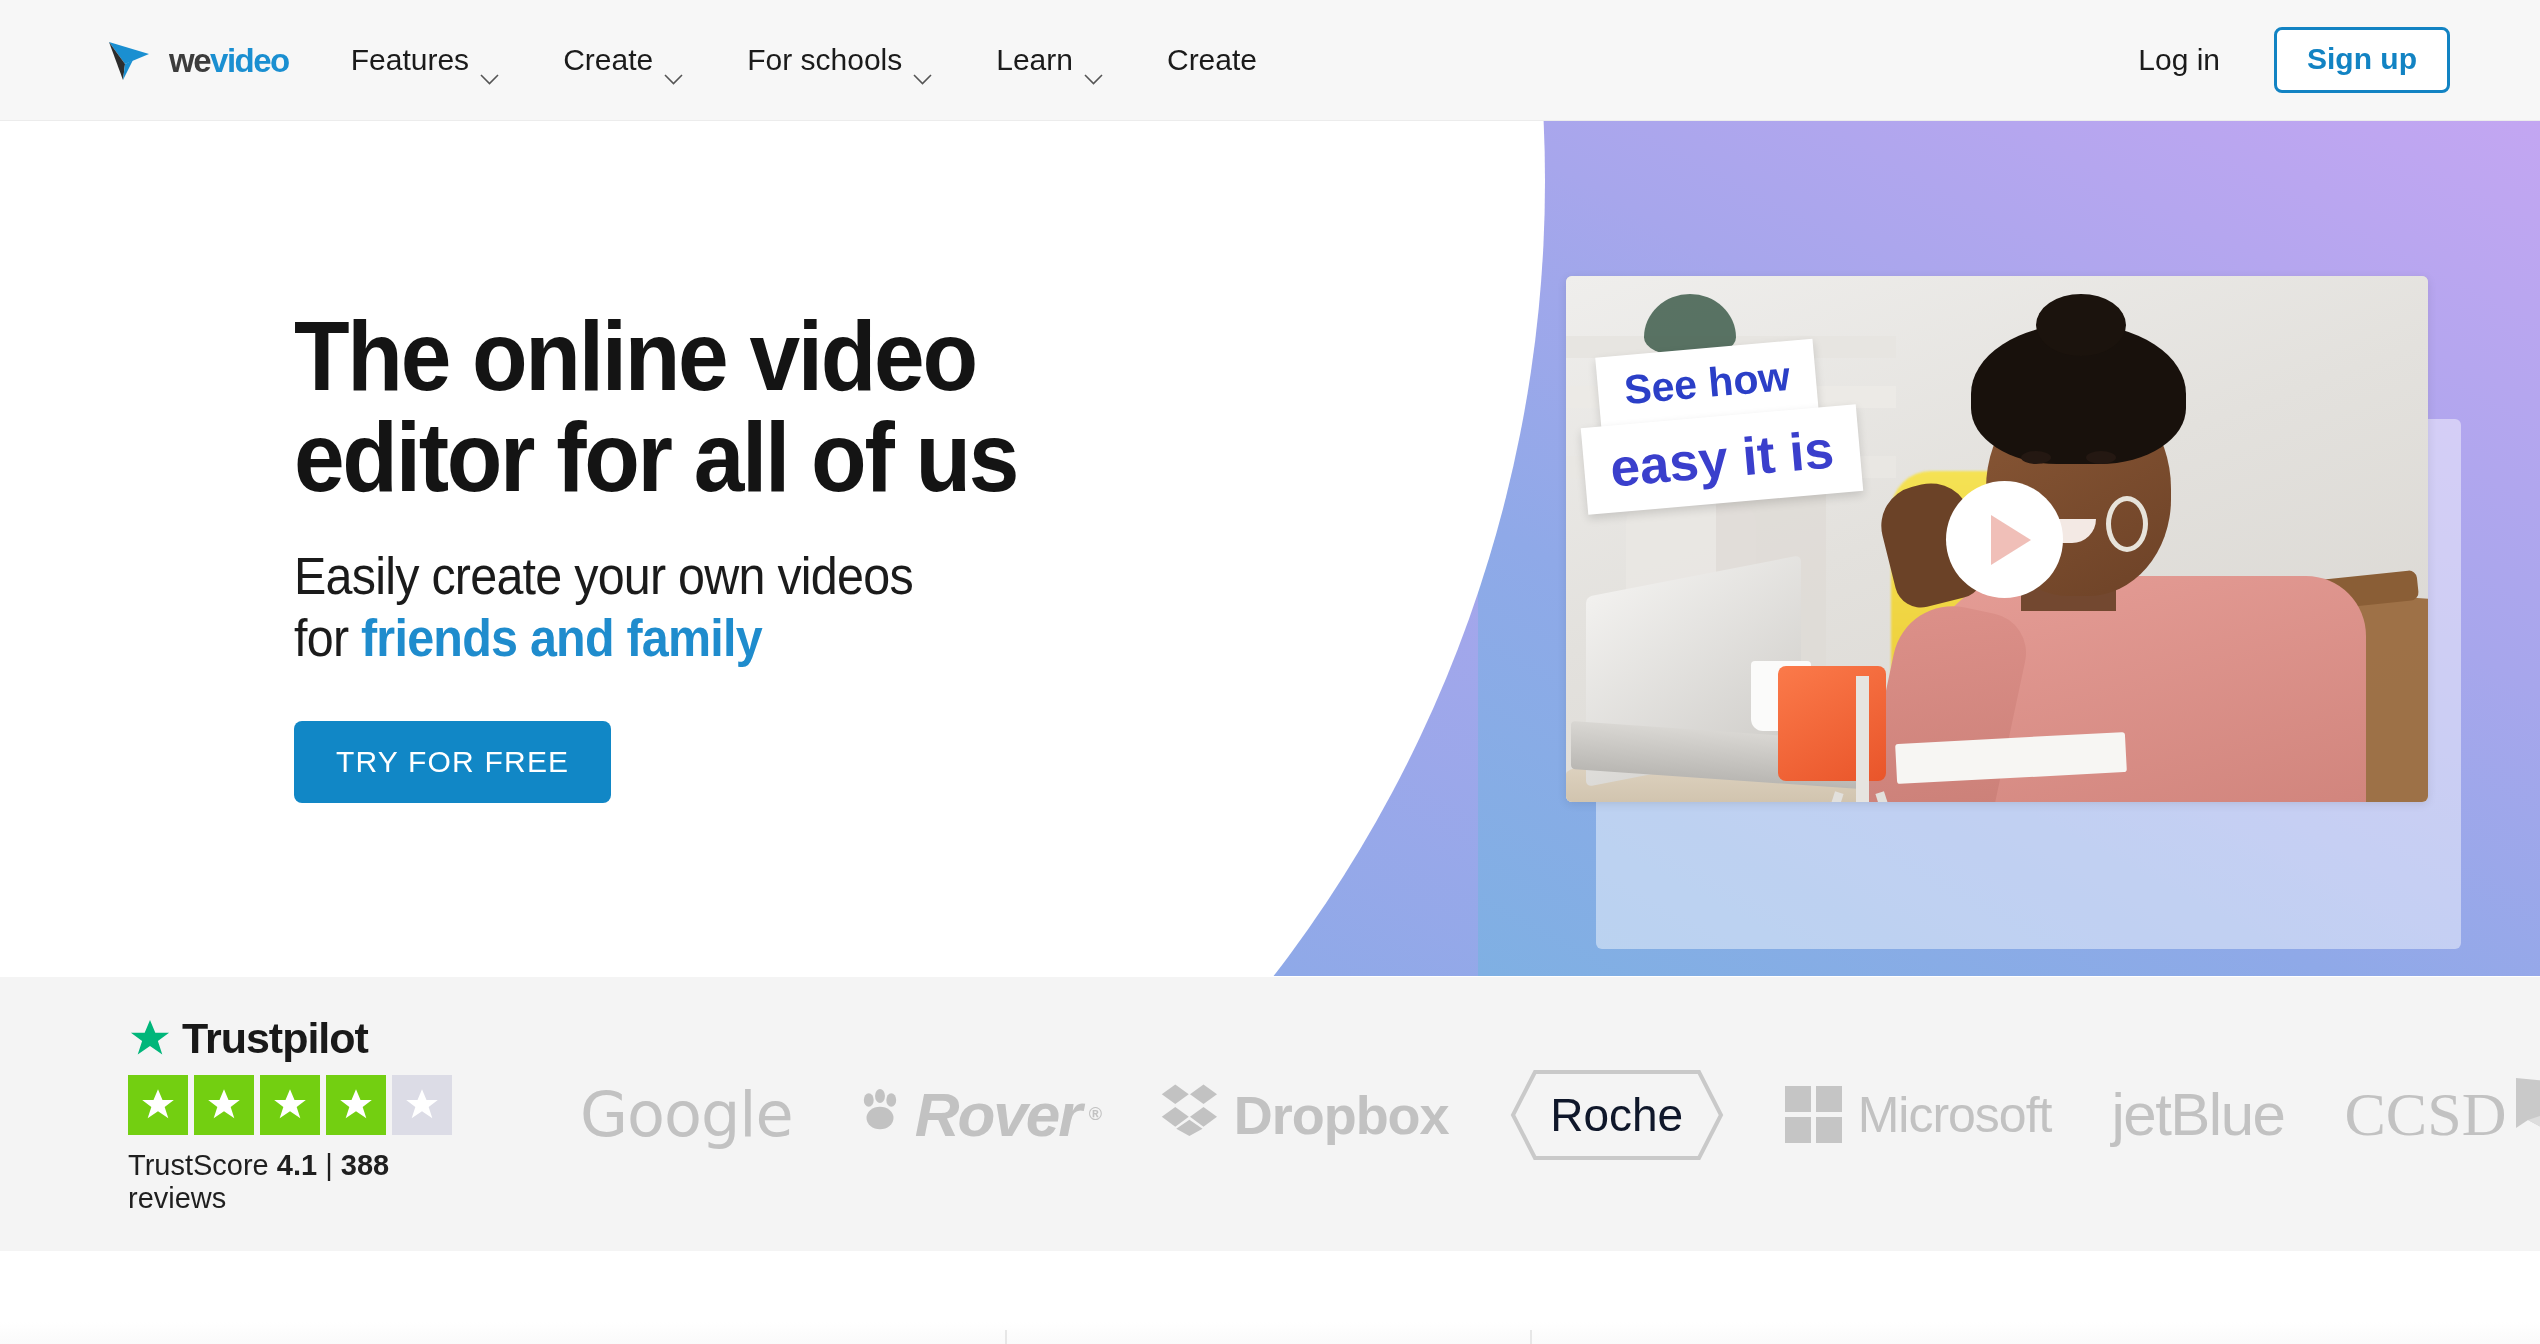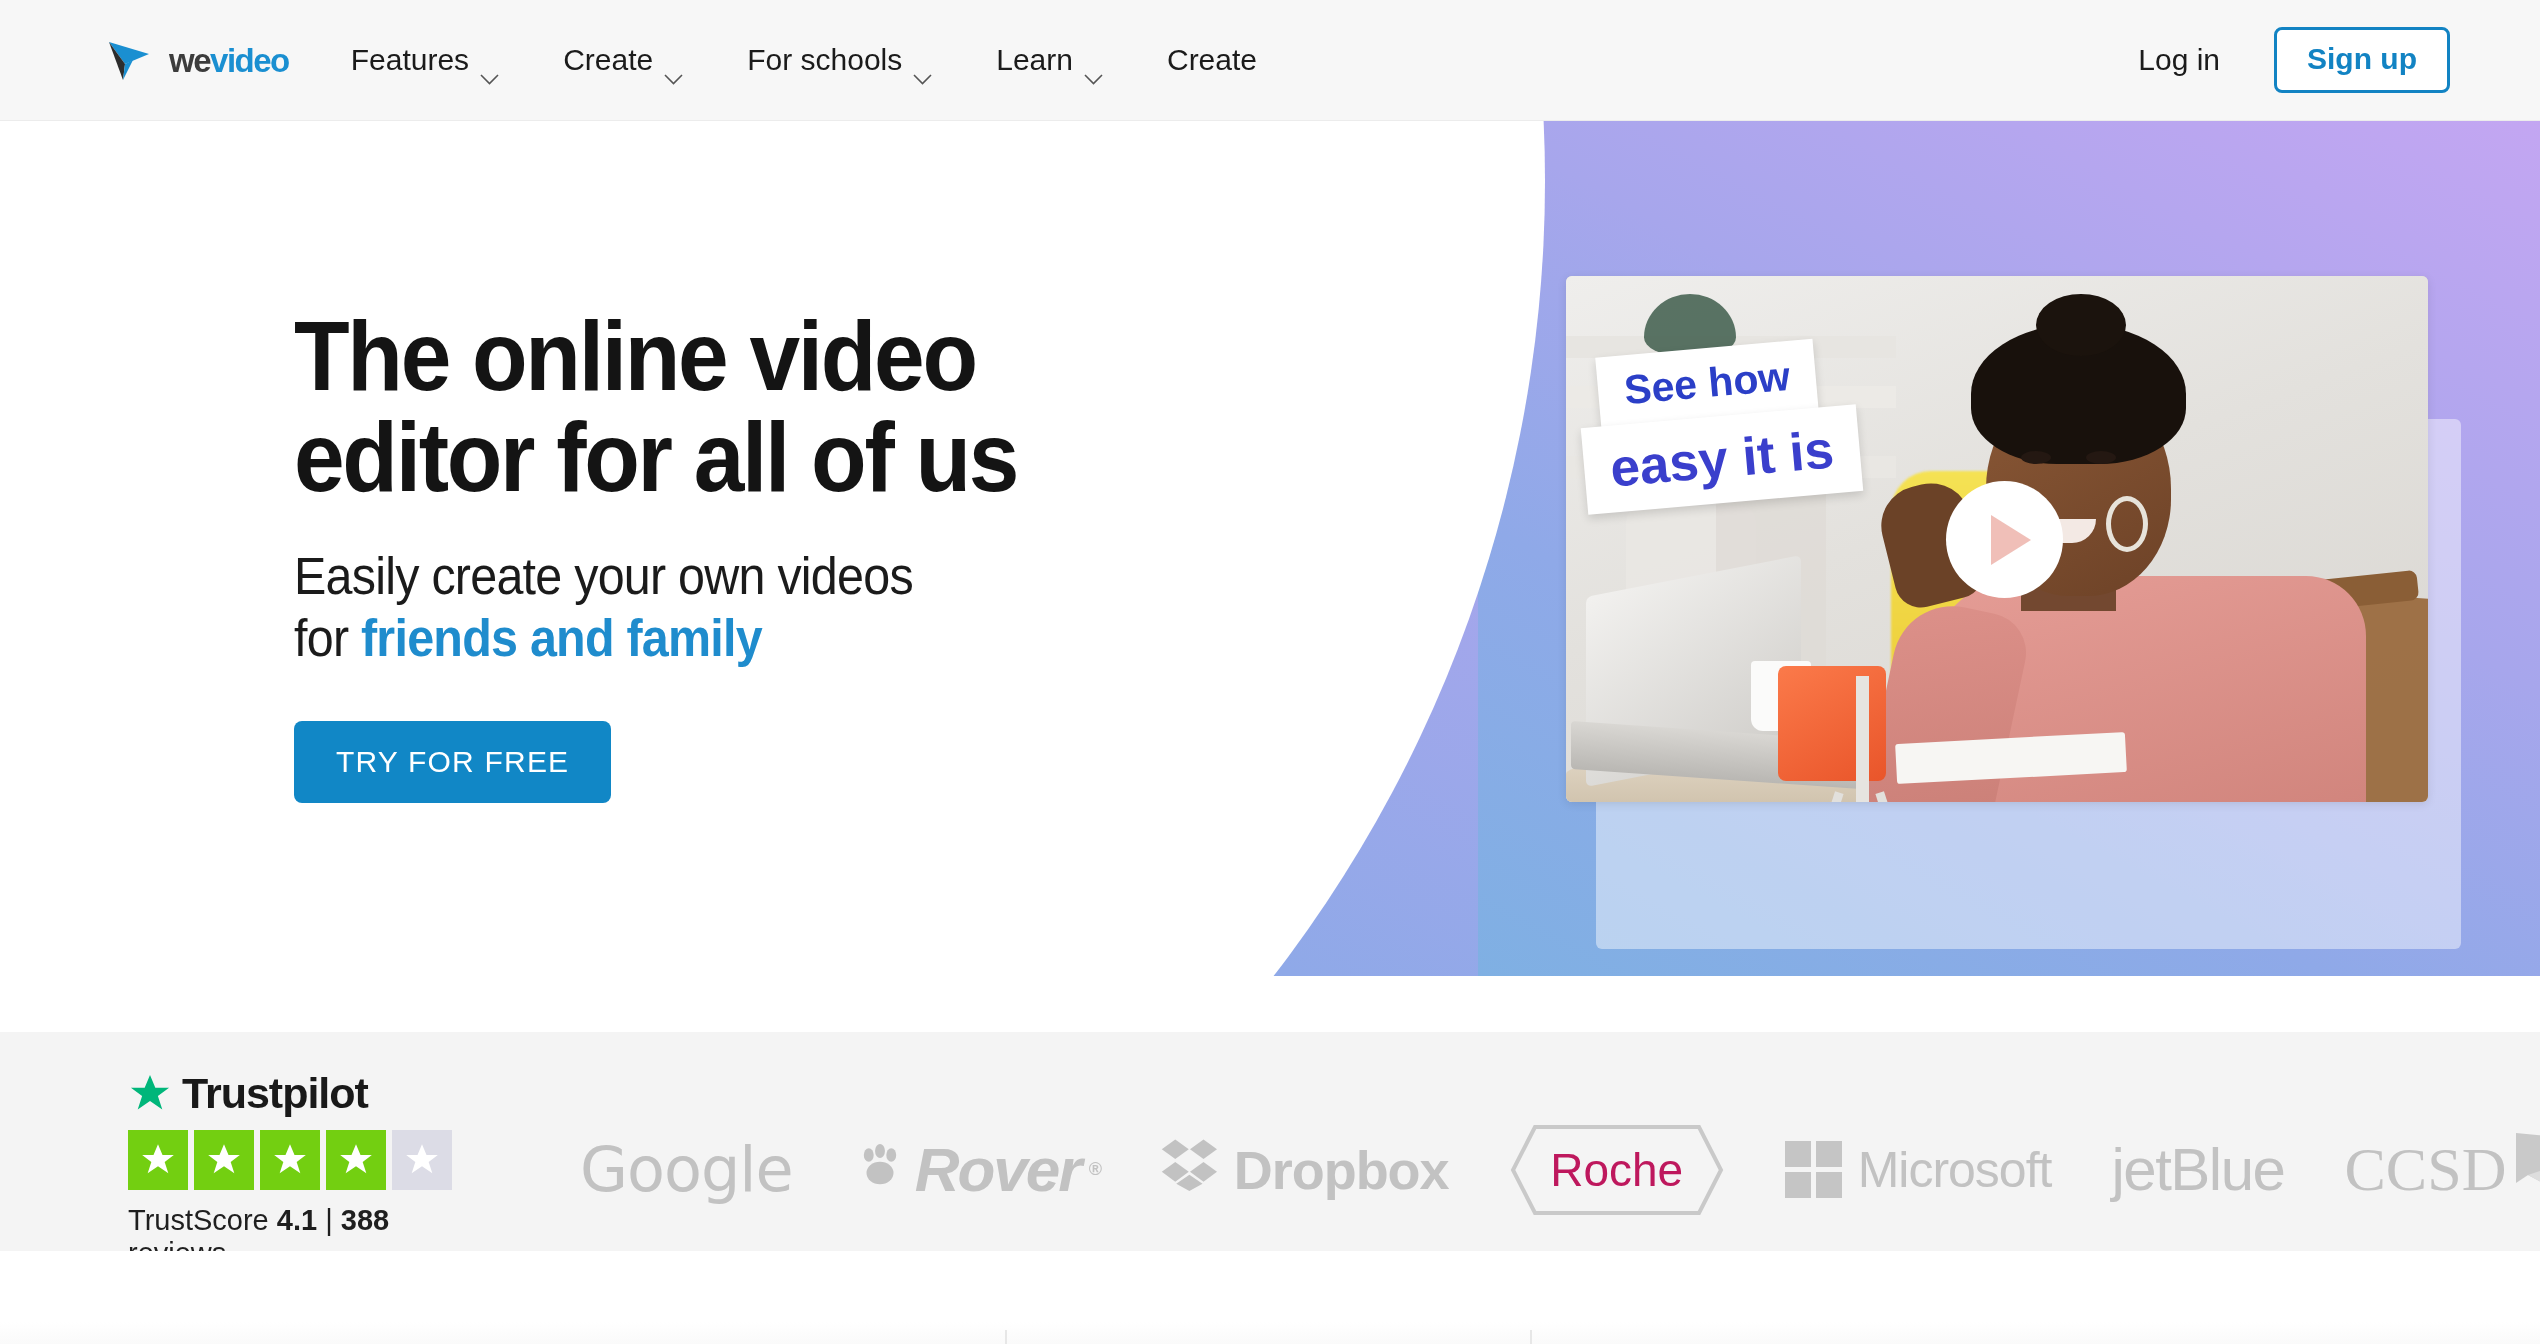--- a/index.html
+++ b/index.html
@@ -202,21 +202,21 @@
   .play-tri {
     width: 0; height: 0;
     border-left: 40px solid #f0bfb8;
     border-top: 25px solid transparent;
     border-bottom: 25px solid transparent;
     margin-left: 13px;
   }
 
   
   .trust-band {
-    position: absolute; top: 1032px; left: 0;
+    position: absolute; top: 977px; left: 0;
     width: 2540px; height: 275px;
     background: #f4f4f4;
     display: flex; align-items: center;
   }
   .trustpilot { margin-left: 128px; }
   .tp-head { display: flex; align-items: center; gap: 10px; }
   .tp-star-brand { width: 44px; height: 44px; }
   .tp-name { font-size: 43px; font-weight: bold; color: #191919; letter-spacing: -1px; }
   .tp-stars { display: flex; gap: 6px; margin-top: 12px; }
   .tp-tile {
@@ -234,21 +234,21 @@
     display: flex; align-items: center; gap: 60px;
     margin-left: 128px;
   }
   .brand { color: #c2c2c2; display: flex; align-items: flex-end; }
   .brand-google { font-size: 62px; letter-spacing: -1px; font-family: "DejaVu Sans", sans-serif; }
   .brand-rover { font-size: 62px; font-style: italic; font-weight: bold; letter-spacing: -2px; display:flex; align-items:center; gap:8px;}
   .brand-rover sup { font-size: 18px; }
   .brand-dropbox { font-size: 54px; font-weight: bold; letter-spacing: -1px; display:flex; align-items:center; gap:14px;}
   .roche-hex { position: relative; width: 216px; height: 92px; }
   .roche-hex svg { position:absolute; left:0; top:0; }
-  .roche-hex span { position:absolute; left:0; top:0; width:100%; height:100%; display:flex; align-items:center; justify-content:center; font-size:46px; color:#be185d;}
+  .roche-hex span { position:absolute; left:0; top:0; width:100%; height:100%; display:flex; align-items:center; justify-content:center; font-size:46px; color:#0f172a;}
   .brand-microsoft { font-size: 50px; letter-spacing: -1px; display:flex; align-items:center; gap:16px;justify-content:space-between;}
   .ms-grid { display:grid; grid-template-columns: 26px 26px; grid-template-rows: 26px 26px; gap: 5px; }
   .ms-grid div { background:#c5c5c5; }
   .brand-jetblue { font-size: 60px; letter-spacing: -1.5px; }
   .brand-ccsd { font-family: "Liberation Serif", serif; font-size: 62px; letter-spacing: 0px; display:flex; align-items:center; gap:4px;}
 
   
   .below {
     position: absolute; top: 1251px; left: 0;
     width: 2540px; height: 93px; background: #ffffff;

